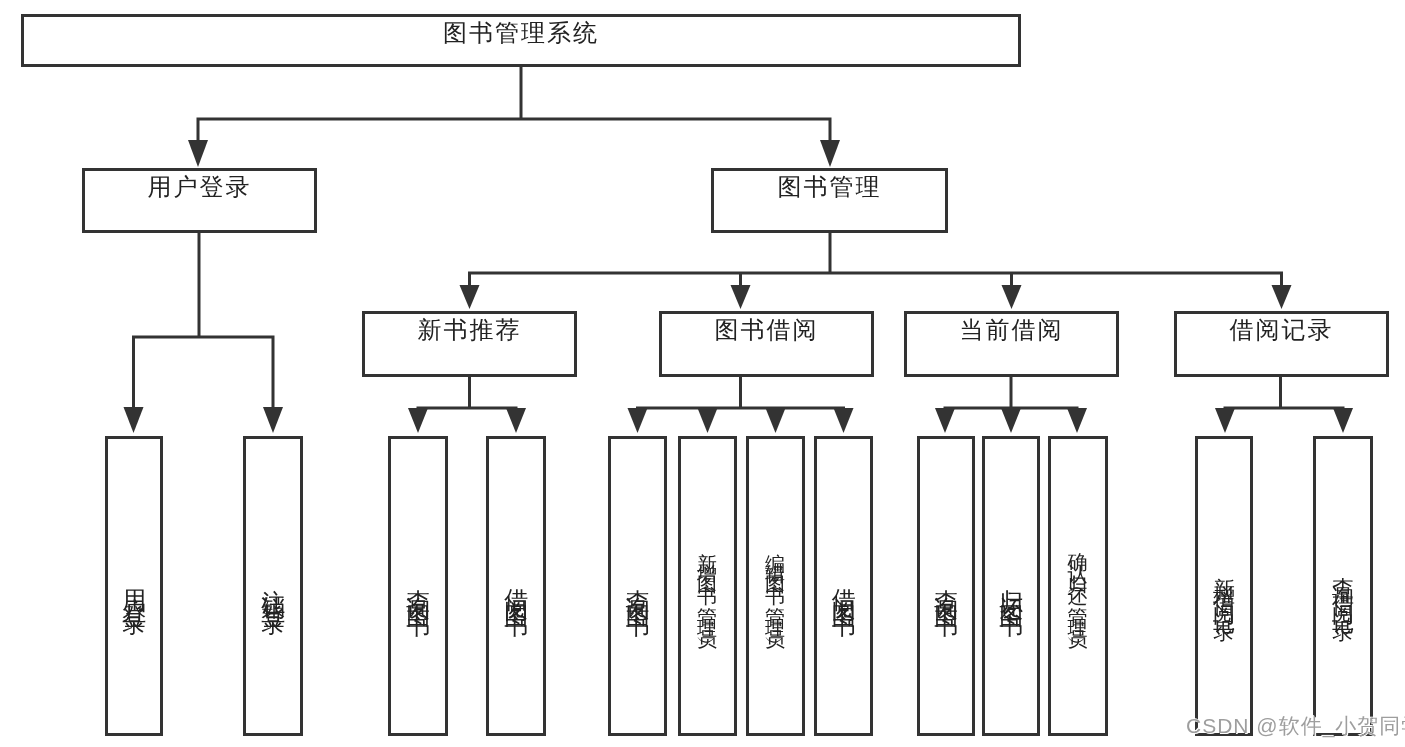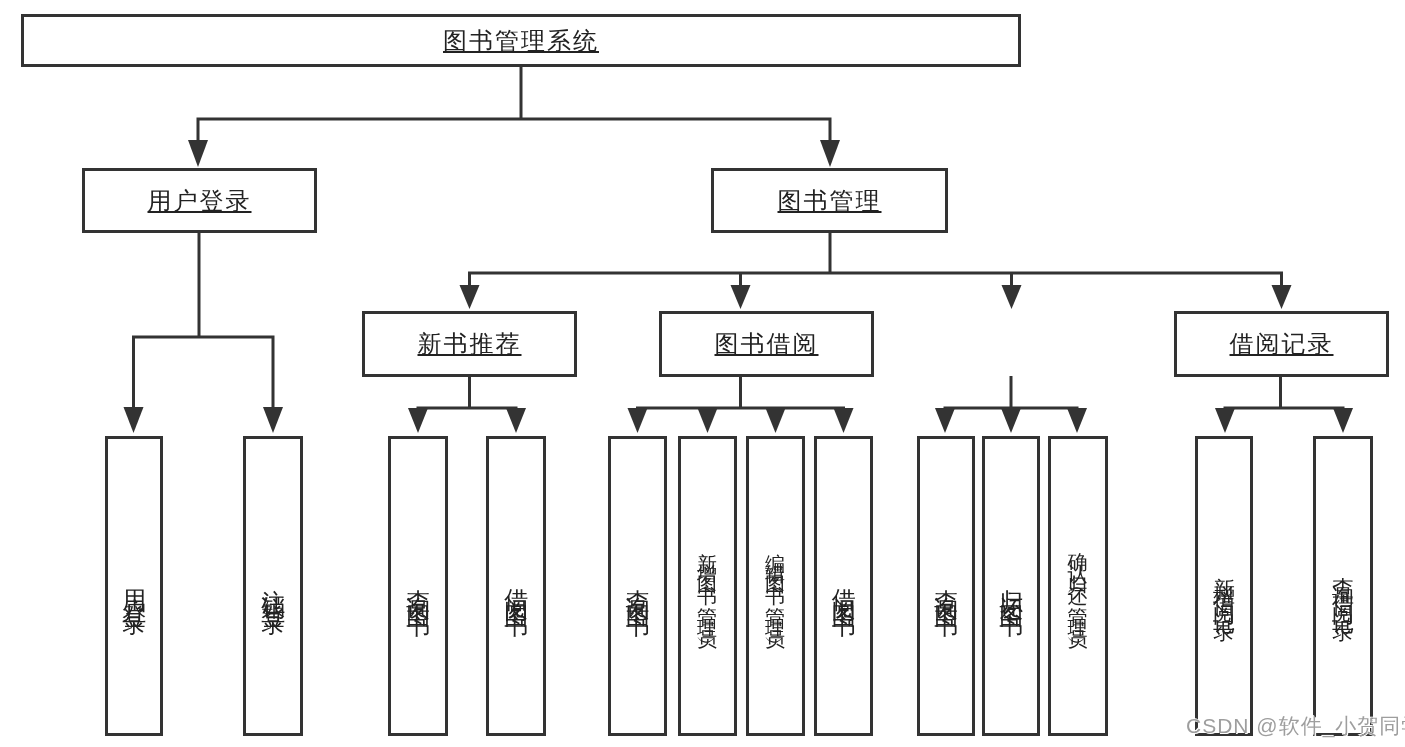--- a/index.html
+++ b/index.html
@@ -12,25 +12,24 @@
   }
   .connector-layer{
     position:absolute;left:0;top:0;width:1405px;height:747px;
     pointer-events:none;
   }
   .hbox{
     position:absolute;
     box-sizing:border-box;
     border:3px solid #333333;
     background:#ffffff;
-    display:flex;align-items:center;justify-content:center;
+    display:flex;justify-content:center;
     font-size:24px;color:#222222;
     letter-spacing:2px;
     white-space:nowrap;
-    text-decoration:underline;
   }
   .root{border-width:3px;}
   .leaf{
     position:absolute;
     top:436px;height:300px;
     box-sizing:border-box;
     border:3px solid #333333;
     background:#ffffff;
     display:flex;align-items:center;justify-content:center;
   }
@@ -125,20 +124,23 @@
   <div class="hbox" style="left:711px;top:168px;width:237px;height:65px;">
     <span>图书管理</span>
   </div>
 
   <div class="hbox" style="left:362px;top:311px;width:215px;height:66px;">
     <span>新书推荐</span>
   </div>
   <div class="hbox" style="left:659px;top:311px;width:215px;height:66px;">
     <span>图书借阅</span>
   </div>
+  <div class="hbox" style="left:904px;top:311px;width:215px;height:66px;">
+    <span>当前借阅</span>
+  </div>
   <div class="hbox" style="left:1174px;top:311px;width:215px;height:66px;">
     <span>借阅记录</span>
   </div>
 
   <div class="leaf" style="left:105px;width:58px;">
     <span class="vtext b4">用户登录</span>
   </div>
   <div class="leaf" style="left:243px;width:60px;">
     <span class="vtext b4">注销登录</span>
   </div>

